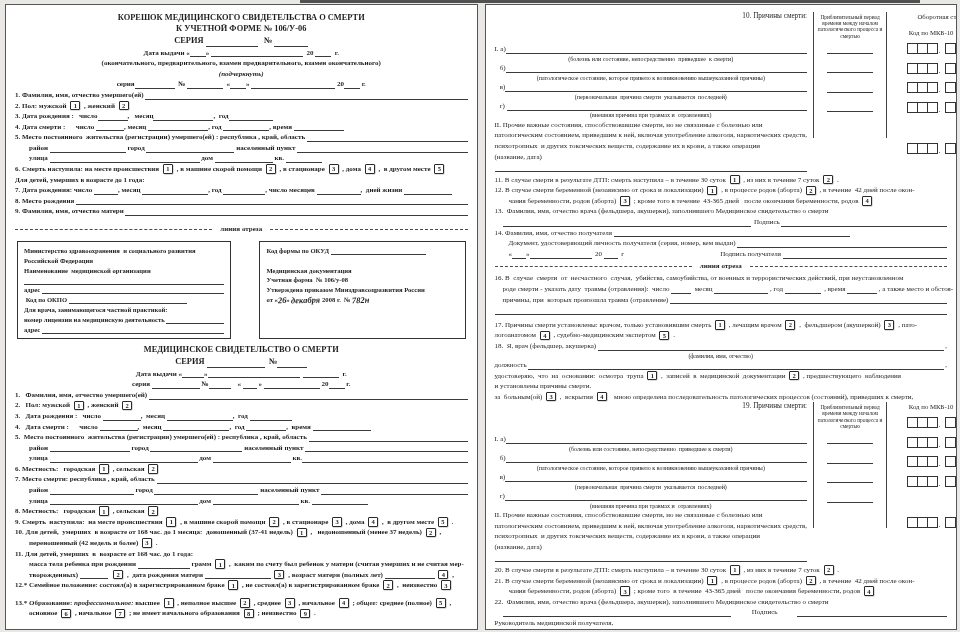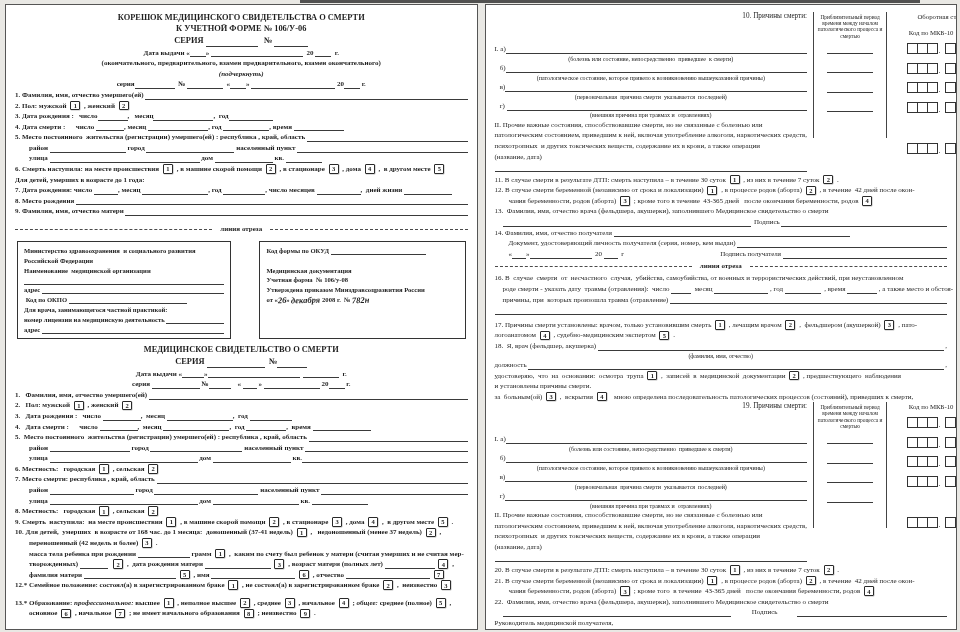--- a/index.html
+++ b/index.html
@@ -125,23 +125,23 @@
         <div class="ln ind"><span>район </span><span class="bl" style="width: 80px;"></span><span> город </span><span class="bl" style="width: 92px;"></span><span> населенный пункт </span><span class="bl fill"></span></div>
         <div class="ln ind"><span>улица </span><span class="bl" style="width: 148px;"></span><span> дом </span><span class="bl" style="width: 78px;"></span><span> кв.</span><span class="bl fill"></span></div>
         <div class="ln l"><span>6. Местность:   городская </span><span class="box">1</span><span> , сельская </span><span class="box">2</span></div>
         <div class="ln l"><span>7. Место смерти: республика , край, область </span><span class="bl fill"></span></div>
         <div class="ln ind"><span>район </span><span class="bl" style="width: 84px;"></span><span> город </span><span class="bl" style="width: 104px;"></span><span> населенный пункт </span><span class="bl fill"></span></div>
         <div class="ln ind"><span>улица </span><span class="bl" style="width: 148px;"></span><span> дом </span><span class="bl" style="width: 86px;"></span><span> кв. </span><span class="bl" style="width: 56px;"></span></div>
         <div class="ln l"><span>8. Местность:   городская </span><span class="box">1</span><span> , сельская </span><span class="box">2</span></div>
         <div class="ln l"><span>9. Смерть  наступила:  на месте происшествия </span><span class="box">1</span><span> , в машине скорой помощи </span><span class="box">2</span><span> , в стационаре </span><span class="box">3</span><span> , дома </span><span class="box">4</span><span> ,  в другом месте </span><span class="box">5</span><span> .</span></div>
         <div class="ln l"><span>10. Для детей,  умерших  в возрасте от 168 час. до 1 месяца:  доношенный (37-41 недель) </span><span class="box">1</span><span> ,   недоношенный (менее 37 недель) </span><span class="box">2</span><span> ,</span></div>
         <div class="ln ind"><span>переношенный (42 недель и более) </span><span class="box">3</span><span> .</span></div>
+        <div class="ln l"><span>11. Для детей, умерших  в  возрасте от 168 час. до 1 года:</span></div>
         <div class="ln ind"><span>масса тела ребенка при рождении </span><span class="bl" style="width: 52px;"></span><span> грамм </span><span class="box">1</span><span> ,  каким по счету был ребенок у матери (считая умерших и не считая мер-</span></div>
         <div class="ln ind"><span>творожденных) </span><span class="bl" style="width: 28px;"></span><span>  </span><span class="box">2</span><span> ,  дата рождения матери </span><span class="bl" style="width: 66px;"></span><span> </span><span class="box">3</span><span> , возраст матери (полных лет) </span><span class="bl" style="width: 50px;"></span><span> </span><span class="box">4</span><span> ,</span></div>
-        <div class="ln ind"><span>фамилия матери </span><span class="bl" style="width: 92px;"></span><span> </span><span class="box">5</span><span> , имя </span><span class="bl" style="width: 84px;"></span><span> </span><span class="box">6</span><span> , отчество </span><span class="bl" style="width: 84px;"></span><span> </span><span class="box">7</span></div>
         <div class="ln l"><span>12.* Семейное положение: состоял(а) в зарегистрированном браке </span><span class="box">1</span><span> , не состоял(а) в зарегистрированном браке </span><span class="box">2</span><span> ,  неизвестно </span><span class="box">3</span></div>
         <div class="ln l"><span>13.* Образование: </span><span class="i">профессиональное:</span><span> высшее </span><span class="box">1</span><span> , неполное высшее </span><span class="box">2</span><span> , среднее </span><span class="box">3</span><span> , начальное </span><span class="box">4</span><span> ; </span><span class="i">общее:</span><span> среднее (полное) </span><span class="box">5</span><span> ,</span></div>
         <div class="ln ind"><span>основное </span><span class="box">6</span><span> , начальное </span><span class="box">7</span><span> ; не имеет начального образования </span><span class="box">8</span><span> ; неизвестно </span><span class="box">9</span><span> .</span></div>
       </div>
     <div class="page pg-right">
         <div class="cz">
           <div class="cz-main">
             <div class="cz-label">10. Причины смерти:</div>
             <div class="ln l"><span>I. а)</span><span class="bl fill"></span></div>
             <div class="ln cap-c"><span>(болезнь или состояние, непосредственно  приведшее  к смерти)</span></div>

